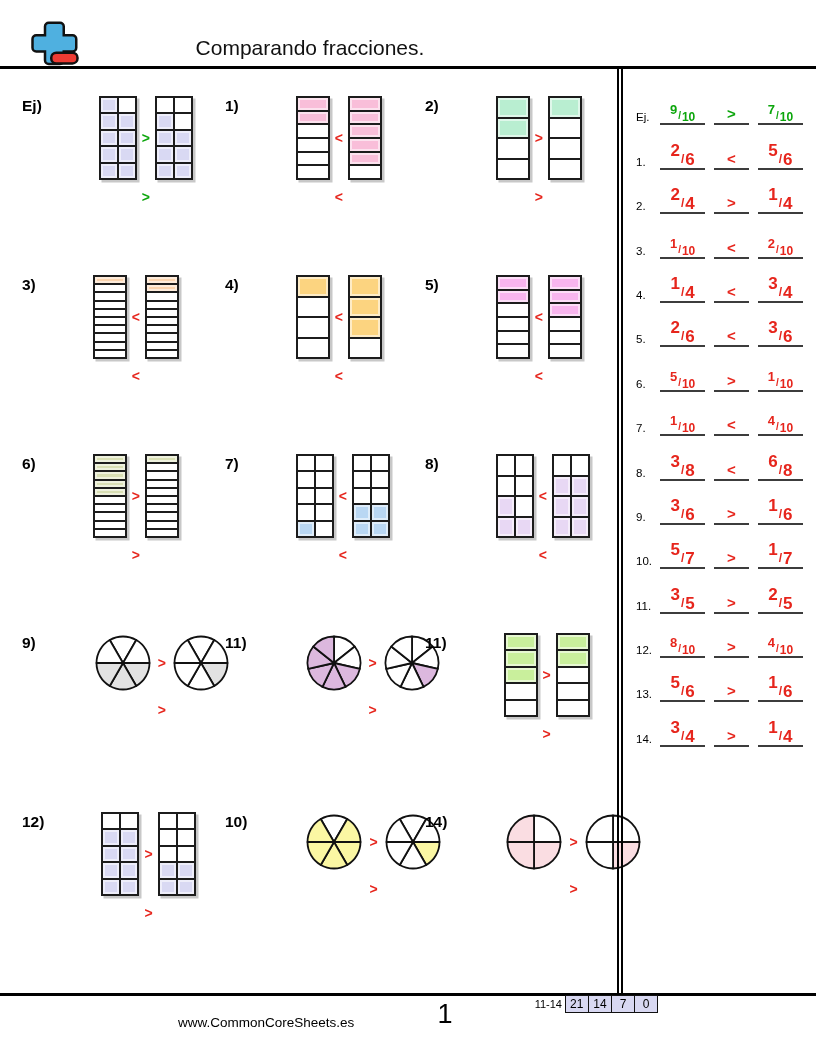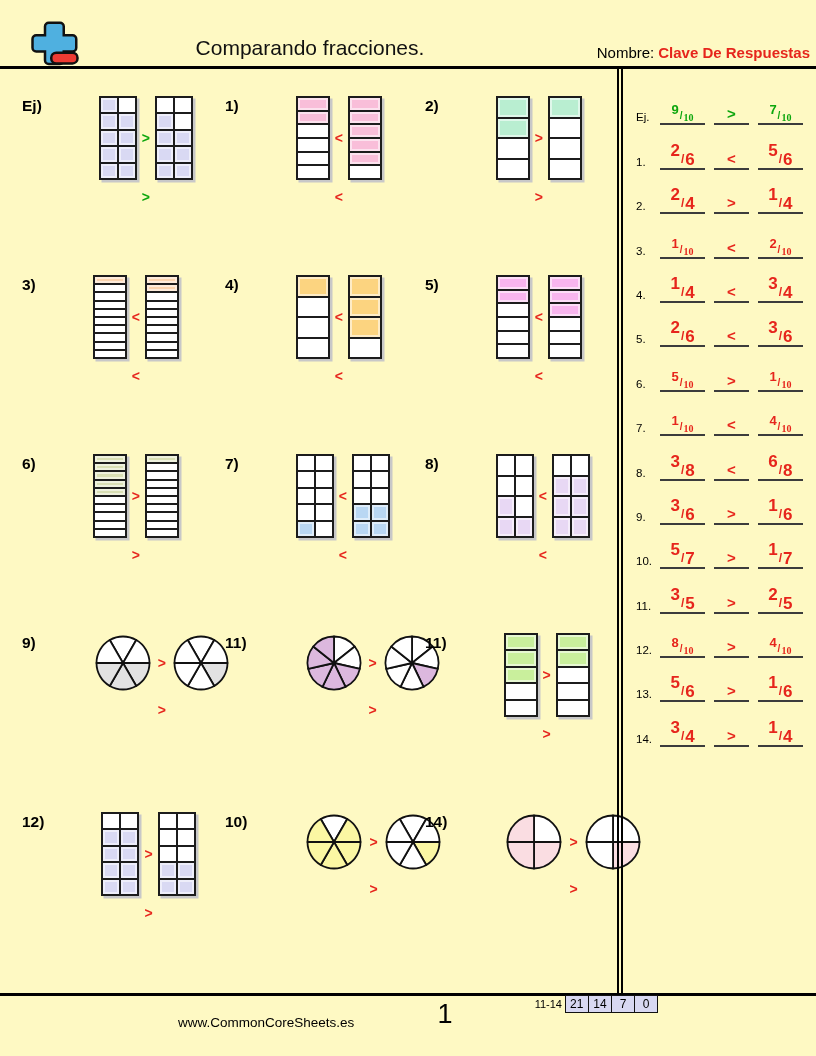--- a/index.html
+++ b/index.html
@@ -1,18 +1,18 @@
 <!DOCTYPE html>
 <html><head>
 <meta charset="utf-8">
 <style>
   * { margin:0; padding:0; box-sizing:border-box; }
   html,body { background:#e8e8e8; }
   body { font-family:"Liberation Sans", sans-serif; }
-  .page { position:relative; width:816px; height:1056px; background:#fef9c3; margin:0 auto; overflow:hidden; }
+  .page { position:relative; width:816px; height:1056px; background:#ffffff; margin:0 auto; overflow:hidden; }
 
   
   .logo { position:absolute; left:30px; top:20px; }
   .title { position:absolute; left:0; top:36px; width:620px; text-align:center; font-size:21px; color:#111; }
   .nombre { position:absolute; right:6px; top:44px; font-size:15px; color:#000; white-space:nowrap; }
   .nombre .val { color:#e6251c; font-weight:bold; margin-left:4px; }
   .header-rule { position:absolute; left:0; top:66px; width:816px; height:3px; background:#000; }
   .instruction { position:absolute; left:24px; top:74px; font-size:14.5px; font-weight:bold; color:#000; }
 
   
@@ -40,21 +40,21 @@
   .slot { border-bottom:2px solid #3c3c3c; display:flex; justify-content:center; align-items:flex-end;
           height:34px; margin-right:9px; }
   .slot.f { width:47px; } .slot.s { width:36px; margin-right:9px; }
   .slot .sym { font-size:15px; font-weight:bold; padding-bottom:1px; }
   .frac { font-weight:bold; display:inline-flex; align-items:flex-end; line-height:1; }
   .frac .num { font-size:17px; position:relative; top:-9px; }
   .frac .sl  { font-size:12px; position:relative; top:-3px; margin:0 1px; }
   .frac .den { font-size:17px; }
   .frac.small .num { font-size:13px; top:-7px; }
   .frac.small .sl  { font-size:10px; top:-2px; }
-  .frac.small .den { font-size:10px;font-family:Liberation Serif, serif; }
+  .frac.small .den { font-size:12px; }
 
   
   .footer-rule { position:absolute; left:0; top:993px; width:816px; height:2.5px; background:#000; }
   .brand { position:absolute; left:28px; top:999px; background:#000; border-radius:17px; padding:3px 5px; }
   .brand-inner { border:2px solid #fff; border-radius:14px; padding:2px 10px; color:#fff;
                  font-weight:bold; font-size:18px; }
   .site { position:absolute; left:178px; top:1015px; font-size:13.5px; color:#000; }
   .page-num { position:absolute; left:400px; top:999px; width:90px; text-align:center; font-size:27px; color:#000; }
   .score { position:absolute; left:528px; top:995px; }
   .score-row { display:flex; align-items:stretch; height:17.5px; }
@@ -68,23 +68,20 @@
 <body>
 
 <div class="page">
 
   <svg class="logo" width="50" height="48" viewBox="0 0 80 76">
     <path d="M30,4 h18 a6,6 0 0 1 6,6 v14 h14 a6,6 0 0 1 6,6 v14 a6,6 0 0 1 -6,6 h-14 v14 a6,6 0 0 1 -6,6 h-18 a6,6 0 0 1 -6,-6 v-14 h-14 a6,6 0 0 1 -6,-6 v-14 a6,6 0 0 1 6,-6 h14 v-14 a6,6 0 0 1 6,-6 z" fill="#4fb0e0" stroke="#111" stroke-width="4"></path>
     <rect x="34" y="52" width="42" height="17" rx="8" fill="#ee3b33" stroke="#111" stroke-width="4"></rect>
   </svg>
 
   <div class="title">Comparando fracciones.</div>
-  <div class="nombre">
-    <span>Nombre:</span><span class="val">Clave De Respuestas</span>
-  </div>
   <div class="header-rule"></div>
 
   <div id="problems-grid">
       <div class="problem">
         <span class="plabel">Ej)</span>
         <div class="pbody">
           <div class="pair">
             <div class="vgrid" style="width: 38px; height: 84px; grid-template-columns: repeat(2, 1fr);">
               <div class="cell shaded" style="background: rgb(217, 217, 243);"></div>
               <div class="cell"></div>

